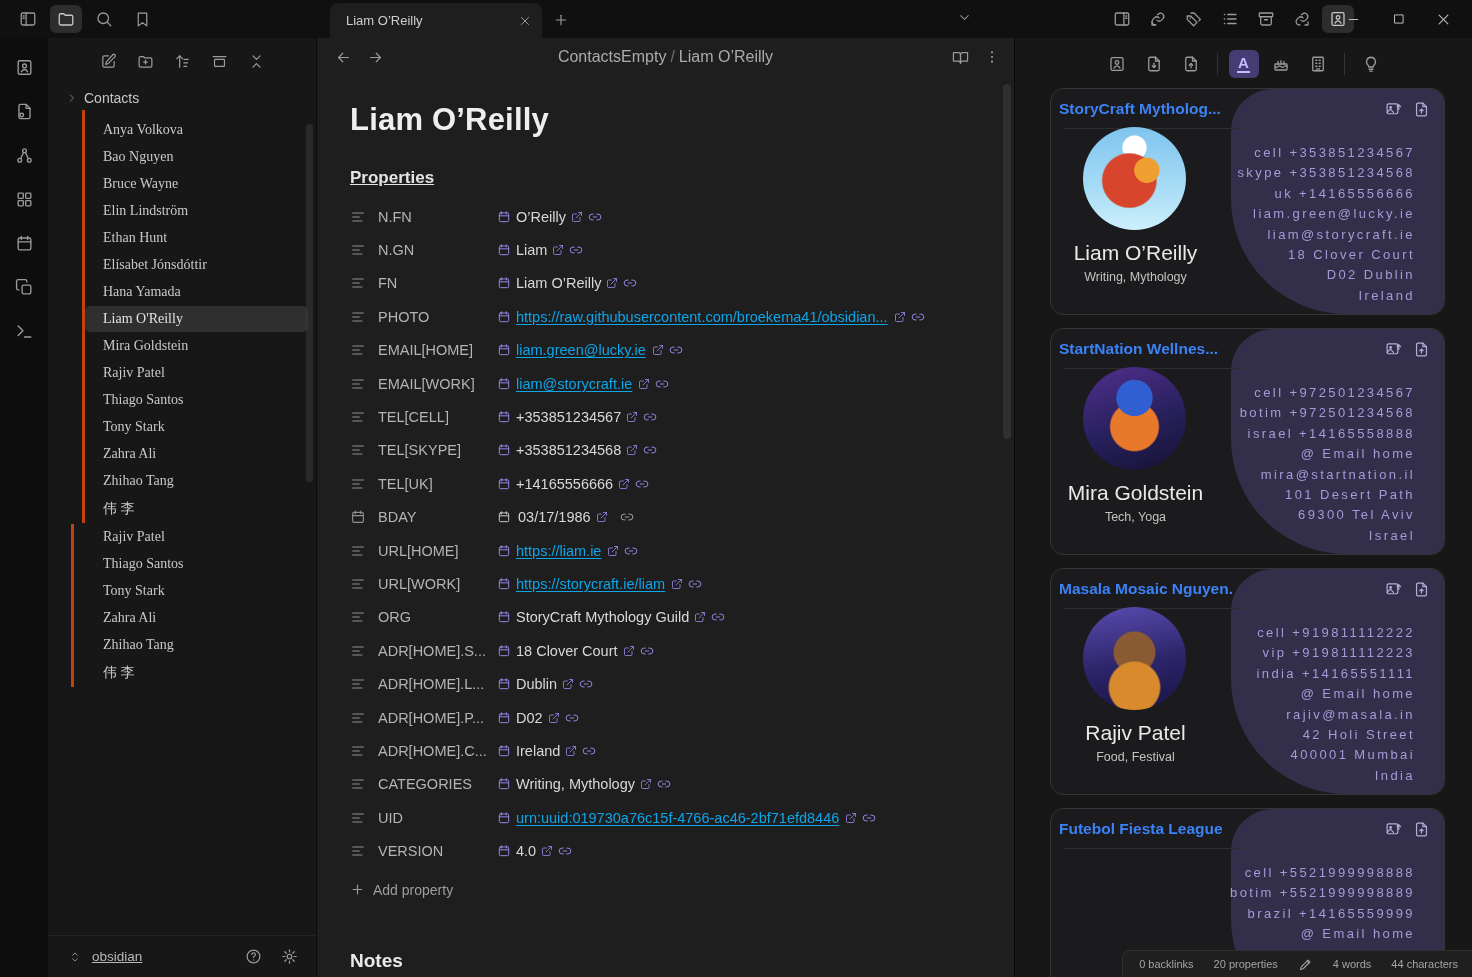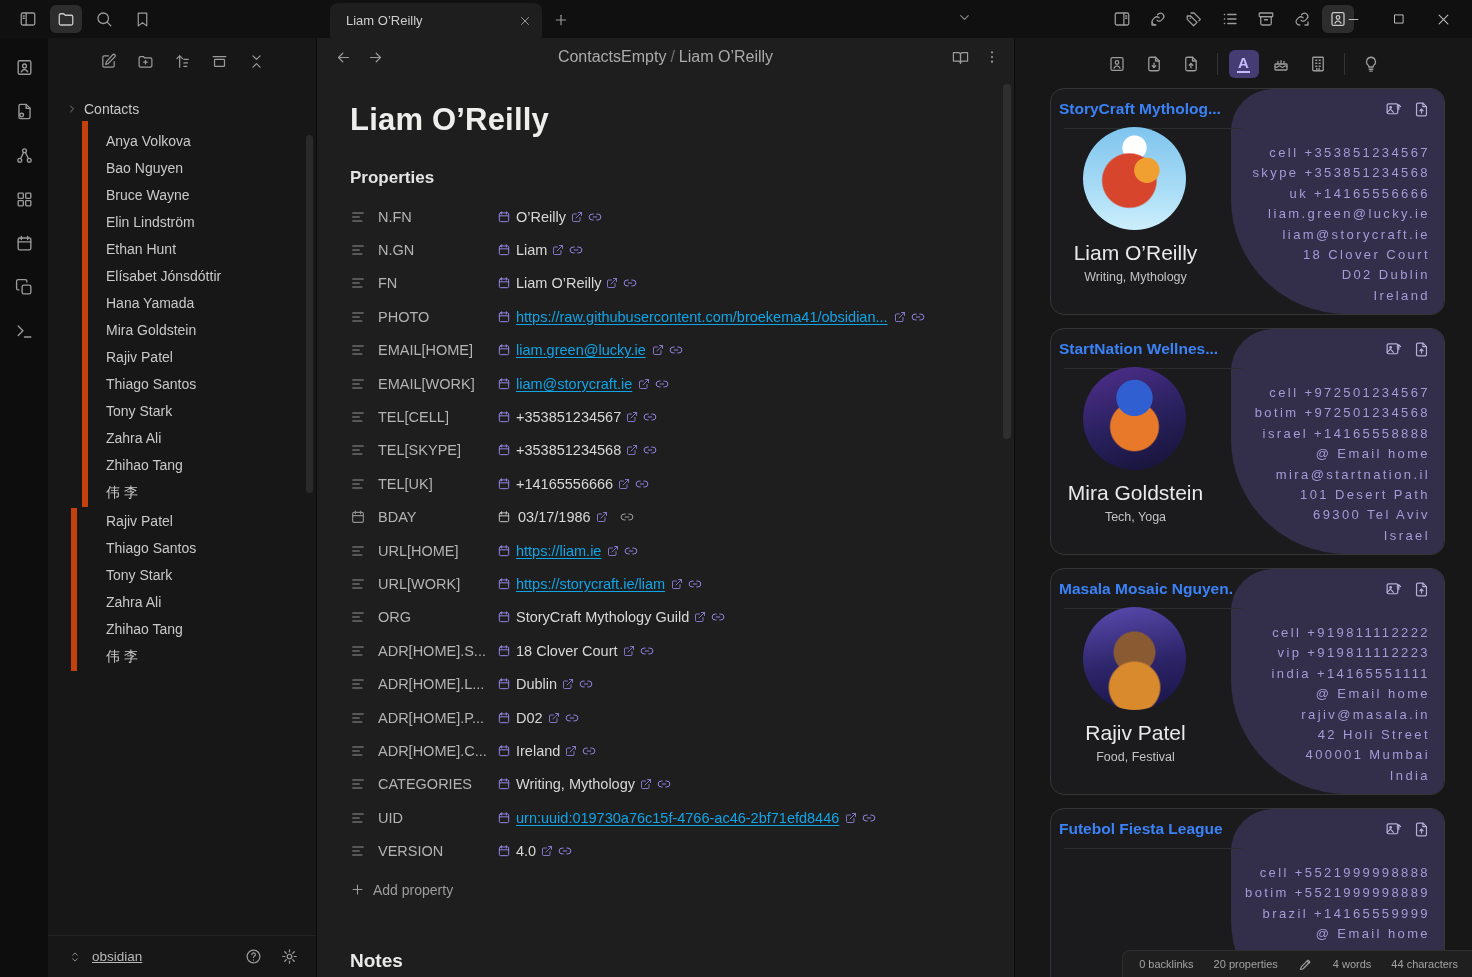--- a/index.html
+++ b/index.html
@@ -21,46 +21,46 @@
   .tb-chevron { position:absolute; right:500px; top:10px; color:#8e8e8e; }
   .win-controls { position:absolute; right:6px; top:0; height:38px; display:flex; align-items:center; }
   .win-btn { width:45px; height:38px; display:flex; align-items:center; justify-content:center; color:#bdbdbd; }
 
   
   .workspace { display:flex; height:939px; }
   .ribbon { width:48px; background:#0d0d0d; display:flex; flex-direction:column; align-items:center; padding-top:14px; gap:14px; color:#8f8f8f; }
   .ribbon .tb-btn { width:30px; height:30px; }
 
   
-  .left-sidebar { width:269px; background:#171717; position:relative; border-right:1px solid #0a0a0a; display:flex; flex-direction:column;gap:11px; }
+  .left-sidebar { width:269px; background:#171717; position:relative; border-right:1px solid #0a0a0a; display:flex; flex-direction:column; }
   .ls-header { display:flex; justify-content:center; gap:7px; padding:10px 0 8px; color:#8f8f8f; }
   .ls-header .tb-btn { width:30px; height:26px; }
   .tree { flex:1; padding-top:4px; font-size:14px; position:relative; overflow:hidden; }
   .folder-row { display:flex; align-items:center; gap:6px; padding:4px 0 4px 18px; color:#c7c7c7; }
   .folder-chevron { color:#8a8a8a; display:flex; }
-  .tree-group { margin-left:34px; border-left:6px solid #c2410c; padding-top:6px; }
+  .tree-group { margin-left:34px; border-left:3px solid #c2410c; padding-top:6px;font-family:Liberation Serif, serif; }
   .tree-group.secondary { margin-left:23px; padding-top:0; }
   .tree-item { padding:5px 8px 5px 18px; margin:1px 8px 1px 0; color:#c9c9c9; border-radius:5px; white-space:nowrap; }
   .tree-group.secondary .tree-item { padding-left:29px; }
   .tree-item.selected { background:#2f2f2f; color:#e3e3e3; }
   .ls-scrollbar { position:absolute; right:3px; top:42px; width:7px; height:358px; background:#3a3a3a; border-radius:4px; opacity:.55; }
   .vault-bar { height:42px; border-top:1px solid #242424; display:flex; align-items:center; padding:0 14px 0 20px; gap:10px; color:#a9a9a9; }
   .vault-name { font-size:13.5px; color:#b8b8b8; flex:1;text-decoration:underline; }
   .vault-bar .tb-btn { width:26px; height:26px; }
 
   
   .main { flex:1; background:#1e1e1e; position:relative; display:flex; flex-direction:column; border-right:1px solid #0a0a0a; }
   .view-header { height:38px; display:flex; align-items:center; padding:0 12px 0 14px; color:#9a9a9a; position:relative; }
   .nav-arrows { display:flex; gap:8px; }
   .breadcrumb { position:absolute; left:0; right:0; text-align:center; font-size:16px; color:#ababab; pointer-events:none; }
   .breadcrumb .sep { color:#6f6f6f; padding:0 4px; }
   .vh-right { margin-left:auto; display:flex; gap:10px; align-items:center; }
   .note-body { flex:1; padding:26px 40px 0 33px; overflow:hidden; position:relative; }
   .note-title { font-size:31px; font-weight:800; color:#eeeeec; letter-spacing:.2px; }
-  .props-heading { margin-top:30px; font-size:17px; font-weight:700; color:#e4e4e4; }
+  .props-heading { margin-top:30px; font-size:17px; font-weight:700; color:#e4e4e4;text-decoration:underline; }
   .props-table { margin-top:12px; }
   .prow { display:flex; align-items:center; height:33.4px; font-size:14.5px; }
   .picon { width:17px; margin-right:11px; color:#8f8f8f; display:flex; }
   .picon .cal-ic { display:none; }
   .prow.date-row .picon .cal-ic { display:block; }
   .pkey { width:119px; color:#b3b3b3; white-space:nowrap; overflow:hidden; }
   .pval { color:#d8d8d8; display:flex; align-items:center; gap:5px; white-space:nowrap; }
   .prow.link-row .pval-text { color:#0ea5e9; text-decoration:underline; text-underline-offset:2px; }
   .ext-ic, .date-cal, .date-chain { display:none; color:#9784e4; }
   .prow.link-row .ext-ic { display:flex; margin-left:1px; }
@@ -79,21 +79,21 @@
   .alpha-ic { font-size:15px; font-weight:700; border-bottom:2px solid currentColor; line-height:1.1; padding:0 1px; }
   .cards { padding:10px 27px 0 35px; display:flex; flex-direction:column; gap:13px; }
   .card { position:relative; height:227px; background:#1b1b1d; border:1px solid #363636; border-radius:14px; overflow:hidden; flex-shrink:0; }
   .card-panel { position:absolute; top:0; right:0; bottom:0; width:213px; background:#332f4a; border-radius:42px 13px 13px 115px; }
   .card-title { position:absolute; left:8px; top:11px; width:175px; font-size:15.5px; font-weight:700; color:#3b82f6; white-space:nowrap; overflow:hidden; }
   .card-head-line { position:absolute; left:13px; top:39px; width:178px; height:1px; background:#2d2d2d; }
   .card-actions { position:absolute; right:14px; top:12px; display:flex; gap:11px; color:#b6afd8; }
   .avatar { position:absolute; left:32px; top:38px; width:103px; height:103px; border-radius:50%; }
   .card-name { position:absolute; left:2px; top:152px; width:165px; text-align:center; font-size:21px; color:#e9e9e9; white-space:nowrap; }
   .card-tags { position:absolute; left:2px; top:181px; width:165px; text-align:center; font-size:12.5px; color:#c3c3c3; }
-  .card-details { position:absolute; right:14px; top:54px; text-align:right; }
+  .card-details { position:absolute; right:29px; top:54px; text-align:right; }
   .crow { font-size:13px; line-height:20.4px; letter-spacing:2.4px; color:#a49bd8; white-space:nowrap; }
 
   
   .avatar-1 { background:
       radial-gradient(circle at 62% 42%, #f0a030 0 14%, transparent 15%),
       radial-gradient(circle at 45% 52%, #d6452c 0 34%, transparent 36%),
       radial-gradient(circle at 50% 20%, #ffffff 0 12%, transparent 13%),
       linear-gradient(180deg,#7fc4ee 0%,#a8dcf6 60%,#cdeffc 100%); }
   .avatar-2 { background:
       radial-gradient(circle at 50% 30%, #2f5fd0 0 20%, transparent 21%),
@@ -369,20 +369,23 @@
           </div>
 
           <div class="tree-item">
             <span>Elísabet Jónsdóttir</span>
           </div>
 
           <div class="tree-item">
             <span>Hana Yamada</span>
           </div>
 
+          <div class="tree-item selected">
+            <span>Liam O'Reilly</span>
+          </div>
 
           <div class="tree-item">
             <span>Mira Goldstein</span>
           </div>
 
           <div class="tree-item">
             <span>Rajiv Patel</span>
           </div>
 
           <div class="tree-item">

